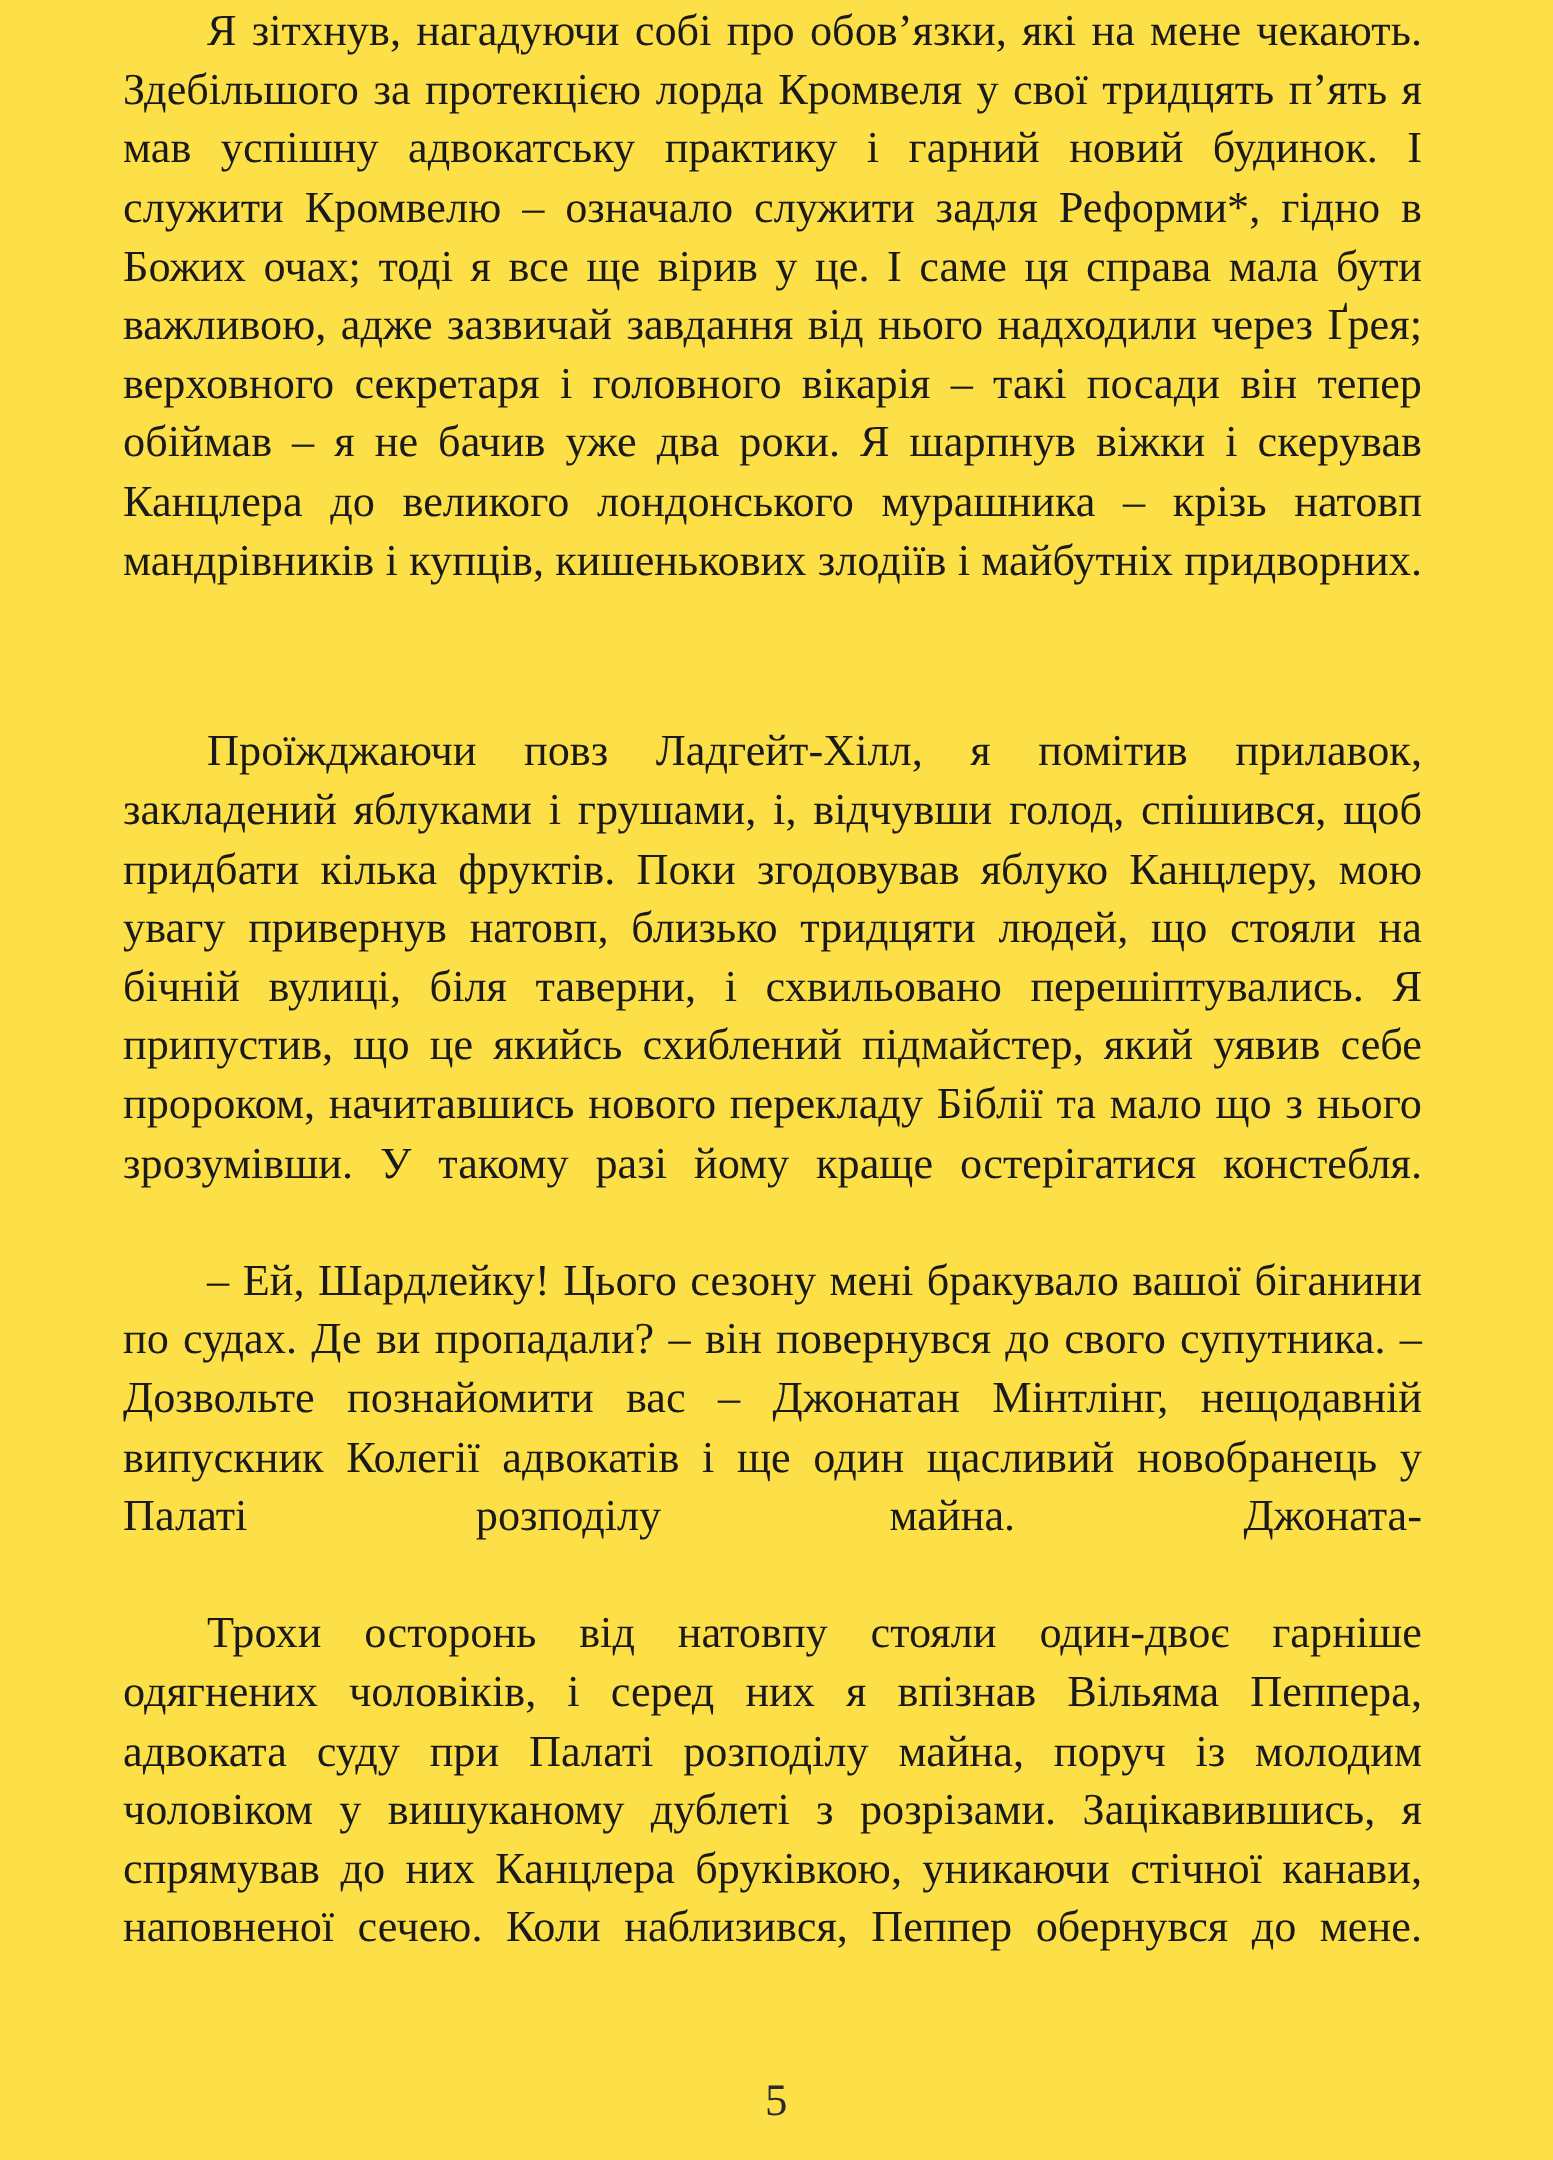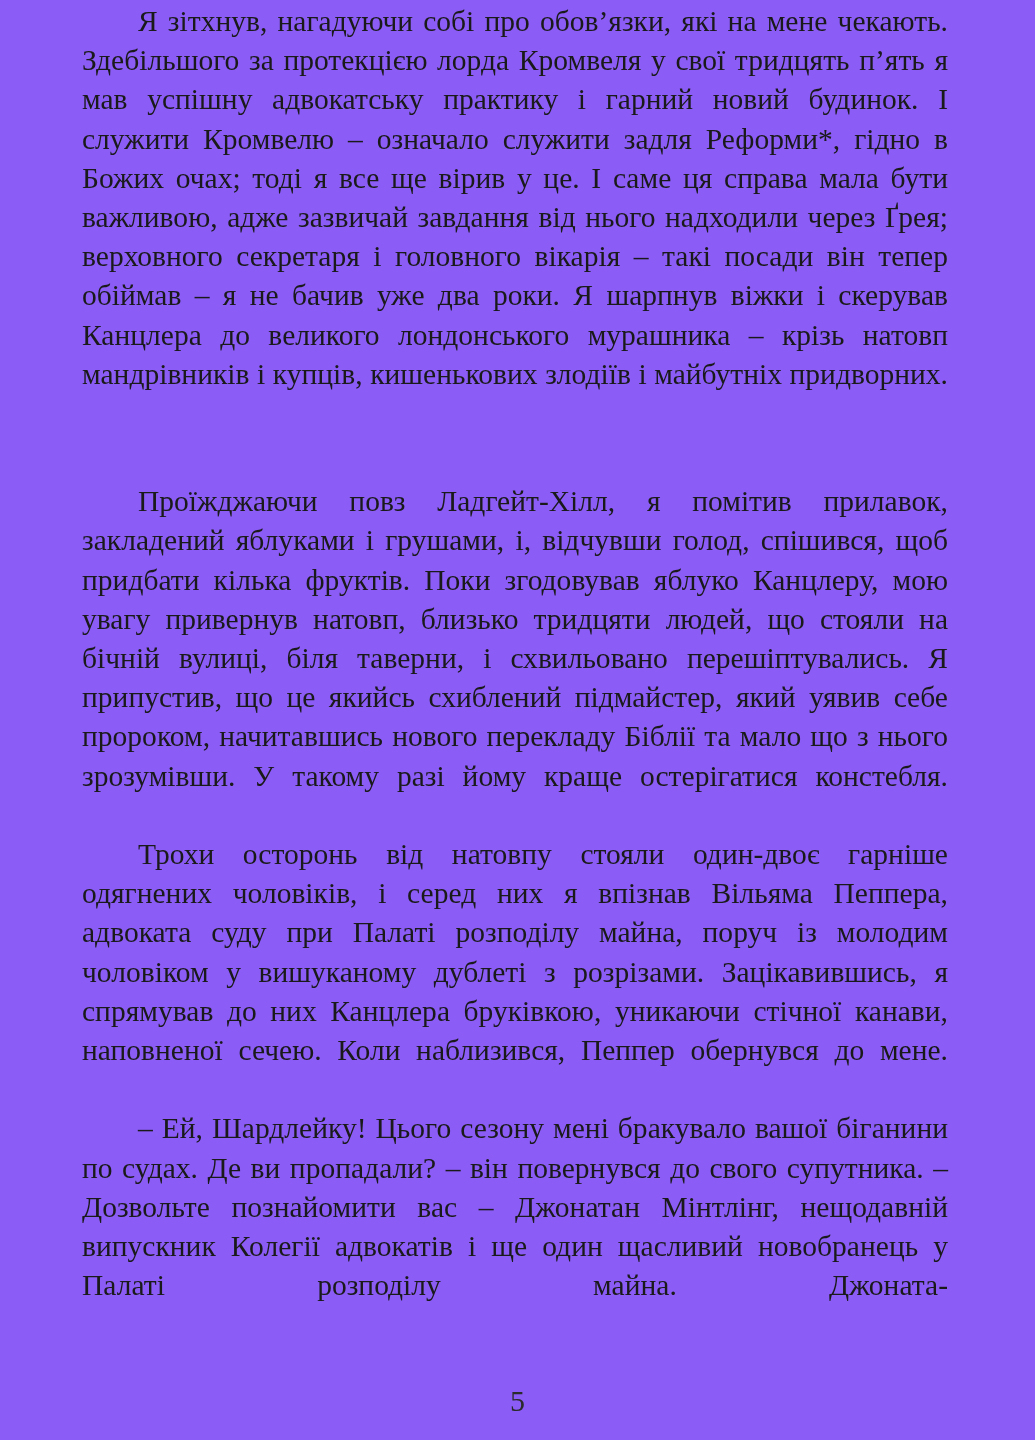--- a/index.html
+++ b/index.html
@@ -12,21 +12,21 @@
   body {
     font-family: "Liberation Serif", "DejaVu Serif", serif;
     color: #1a1a1a;
   }
 
   .page {
     position: relative;
     width: 1035px;
     height: 1440px;
     margin: 0 auto;
-    background: #8b5cf6;
+    background: #fde047;
     box-sizing: border-box;
     overflow: hidden;
   }
 
   
   .body-block {
     position: absolute;
     left: 82px;
     top: 2px;
     width: 866px;
@@ -106,20 +106,20 @@
   }
 </style>
 </head>
 <body>
 
 <div class="page">
 
   <div class="body-block">
     <p class="para">Я зітхнув, нагадуючи собі про обов’язки, які на мене чекають. Здебільшого за протекцією лорда Кромвеля у свої тридцять п’ять я мав успішну адвокатську практику і гарний новий будинок. І служити Кромвелю – означало служити задля Реформи*, гідно в Божих очах; тоді я все ще вірив у це. І саме ця справа мала бути важливою, адже зазвичай завдання від нього надходили через Ґрея; верховного секретаря і головного вікарія – такі посади він тепер обіймав – я не бачив уже два роки. Я шарпнув віжки і скерував Канцлера до великого лондонського мурашника – крізь натовп мандрівників і купців, кишенькових злодіїв і майбутніх придворних.</p>
     <p class="para gap-before">Проїжджаючи повз Ладгейт-Хілл, я помітив прилавок, закладений яблуками і грушами, і, відчувши голод, спішився, щоб придбати кілька фруктів. Поки згодовував яблуко Канцлеру, мою увагу привернув натовп, близько тридцяти людей, що стояли на бічній вулиці, біля таверни, і схвильовано перешіптувались. Я припустив, що це якийсь схиблений підмайстер, який уявив себе пророком, начитавшись нового перекладу Біблії та мало що з нього зрозумівши. У такому разі йому краще остерігатися констебля.</p>
+    <p class="para">– Ей, Шардлейку! Цього сезону мені бракувало вашої біганини по судах. Де ви пропадали? – він повернувся до свого супутника. – Дозвольте познайомити вас – Джонатан Мінтлінг, нещодавній випускник Колегії адвокатів і ще один щасливий новобранець у Палаті розподілу майна. Джоната-</p>
     <p class="para">Трохи осторонь від натовпу стояли один-двоє гарніше одягнених чоловіків, і серед них я впізнав Вільяма Пеппера, адвоката суду при Палаті розподілу майна, поруч із молодим чоловіком у вишуканому дублеті з розрізами. Зацікавившись, я спрямував до них Канцлера бруківкою, уникаючи стічної канави, наповненої сечею. Коли наблизився, Пеппер обернувся до мене.</p>
-    <p class="para">– Ей, Шардлейку! Цього сезону мені бракувало вашої біганини по судах. Де ви пропадали? – він повернувся до свого супутника. – Дозвольте познайомити вас – Джонатан Мінтлінг, нещодавній випускник Колегії адвокатів і ще один щасливий новобранець у Палаті розподілу майна. Джоната-</p>
   </div>
 
 
   <div class="folio">5</div>
 
 </div>
 
 </body></html>

